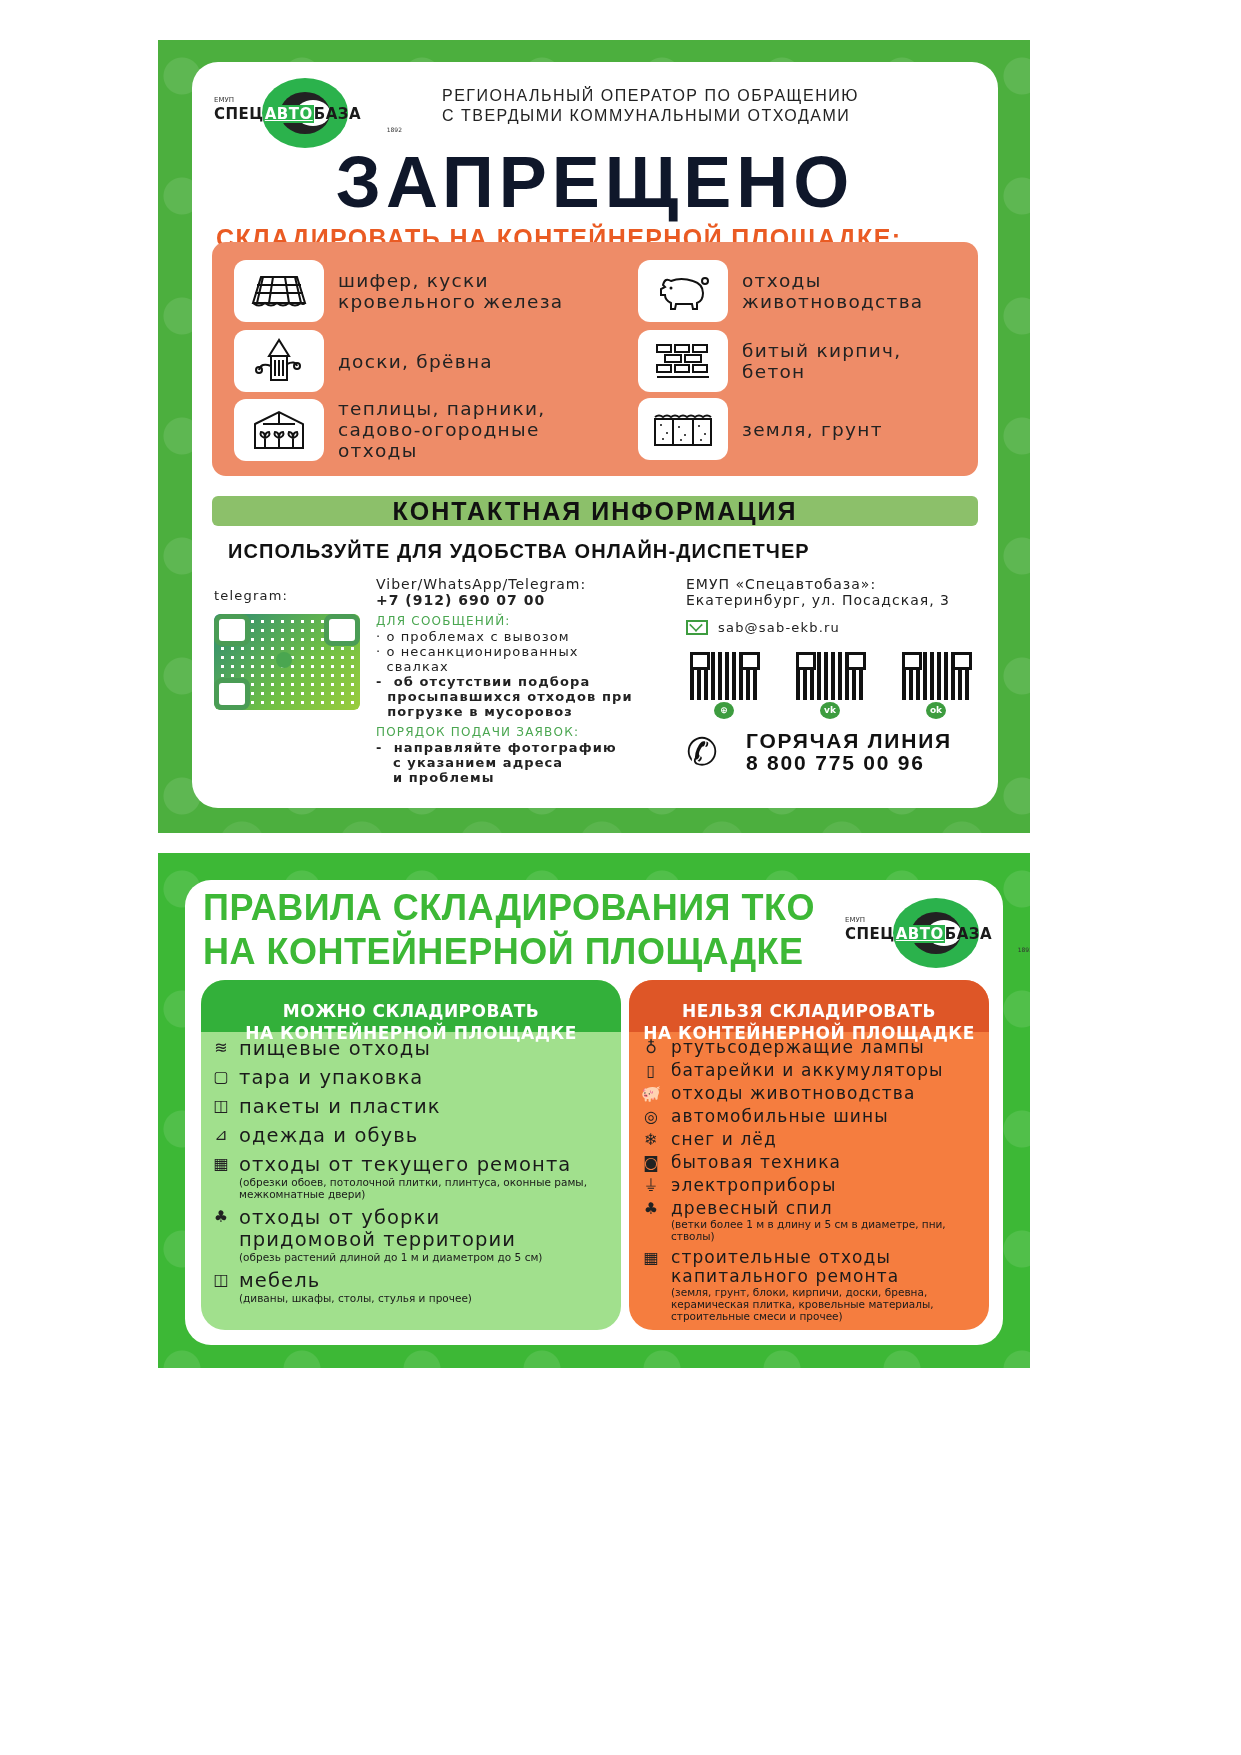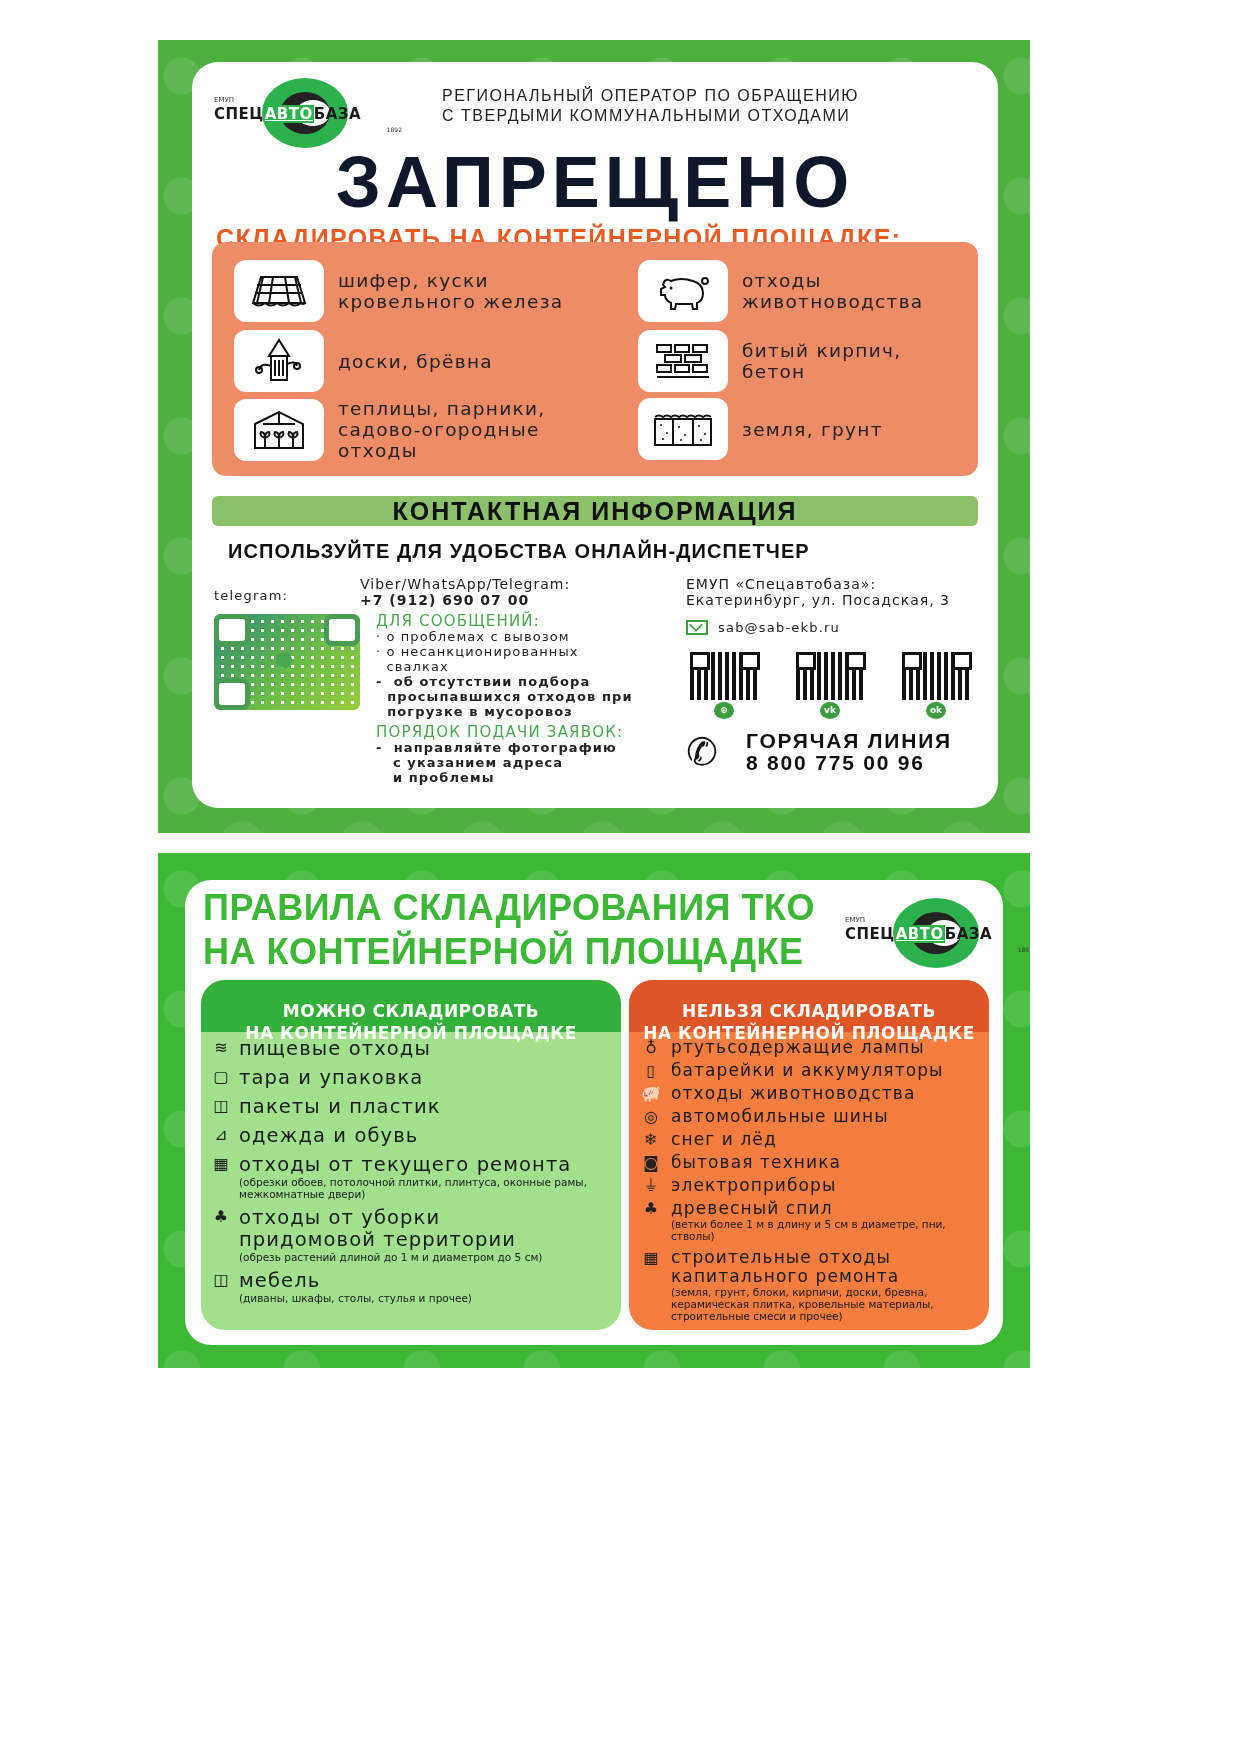--- a/index.html
+++ b/index.html
@@ -43,22 +43,22 @@
       repeating-linear-gradient(90deg, currentColor 0 6px, transparent 6px 11px),
       repeating-linear-gradient(0deg, currentColor 0 5px, transparent 5px 9px);
     background-blend-mode:normal;}
   .qr-big{left:22px;top:552px;width:146px;height:96px;color:#5fae4a;
     background:linear-gradient(135deg,#2e8a74 0%,#6fbf45 60%,#9acc3d 100%);
     -webkit-mask:repeating-linear-gradient(90deg,#000 0 7px,transparent 7px 10px),repeating-linear-gradient(0deg,#000 0 6px,transparent 6px 9px);
     border-radius:6px;}
   .qr-corner{position:absolute;width:26px;height:22px;border:5px solid #4a9c55;border-radius:8px;background:#fff;}
   .tg-dot{position:absolute;left:84px;top:590px;width:16px;height:16px;border-radius:50%;background:#4aa650;}
 
-  .viber{position:absolute;left:168px;top:514px;font-size:14px;letter-spacing:1px;line-height:16px;color:#222;}
-  .green-head{color:#4aa650;font-size:15px;letter-spacing:1.2px;}
+  .viber{position:absolute;left:184px;top:514px;font-size:14px;letter-spacing:1px;line-height:16px;color:#222;}
+  .green-head{color:#4aa650;font-size:12px;letter-spacing:1.2px;}
   .msg-block{position:absolute;left:184px;top:552px;font-size:13px;letter-spacing:1.1px;line-height:15px;color:#222;}
   .msg-block div{white-space:pre;}
 
   .addr{position:absolute;left:494px;top:514px;font-size:14px;letter-spacing:1px;line-height:16px;color:#222;}
   .email{position:absolute;left:494px;top:558px;font-size:13px;letter-spacing:1.2px;color:#222;display:flex;align-items:center;gap:10px;}
   .env{width:18px;height:11px;border:2px solid #3d9c3f;position:relative;background:#fff;}
   .env::before{content:"";position:absolute;left:2px;top:-3px;width:10px;height:10px;border-right:2px solid #3d9c3f;border-bottom:2px solid #3d9c3f;transform:rotate(45deg) scale(0.8);}
   .sqr{position:absolute;width:70px;height:48px;background:
       repeating-linear-gradient(90deg,#111 0 4px,#fff 4px 7px),
       repeating-linear-gradient(0deg,#111 0 4px,#fff 4px 7px);}

